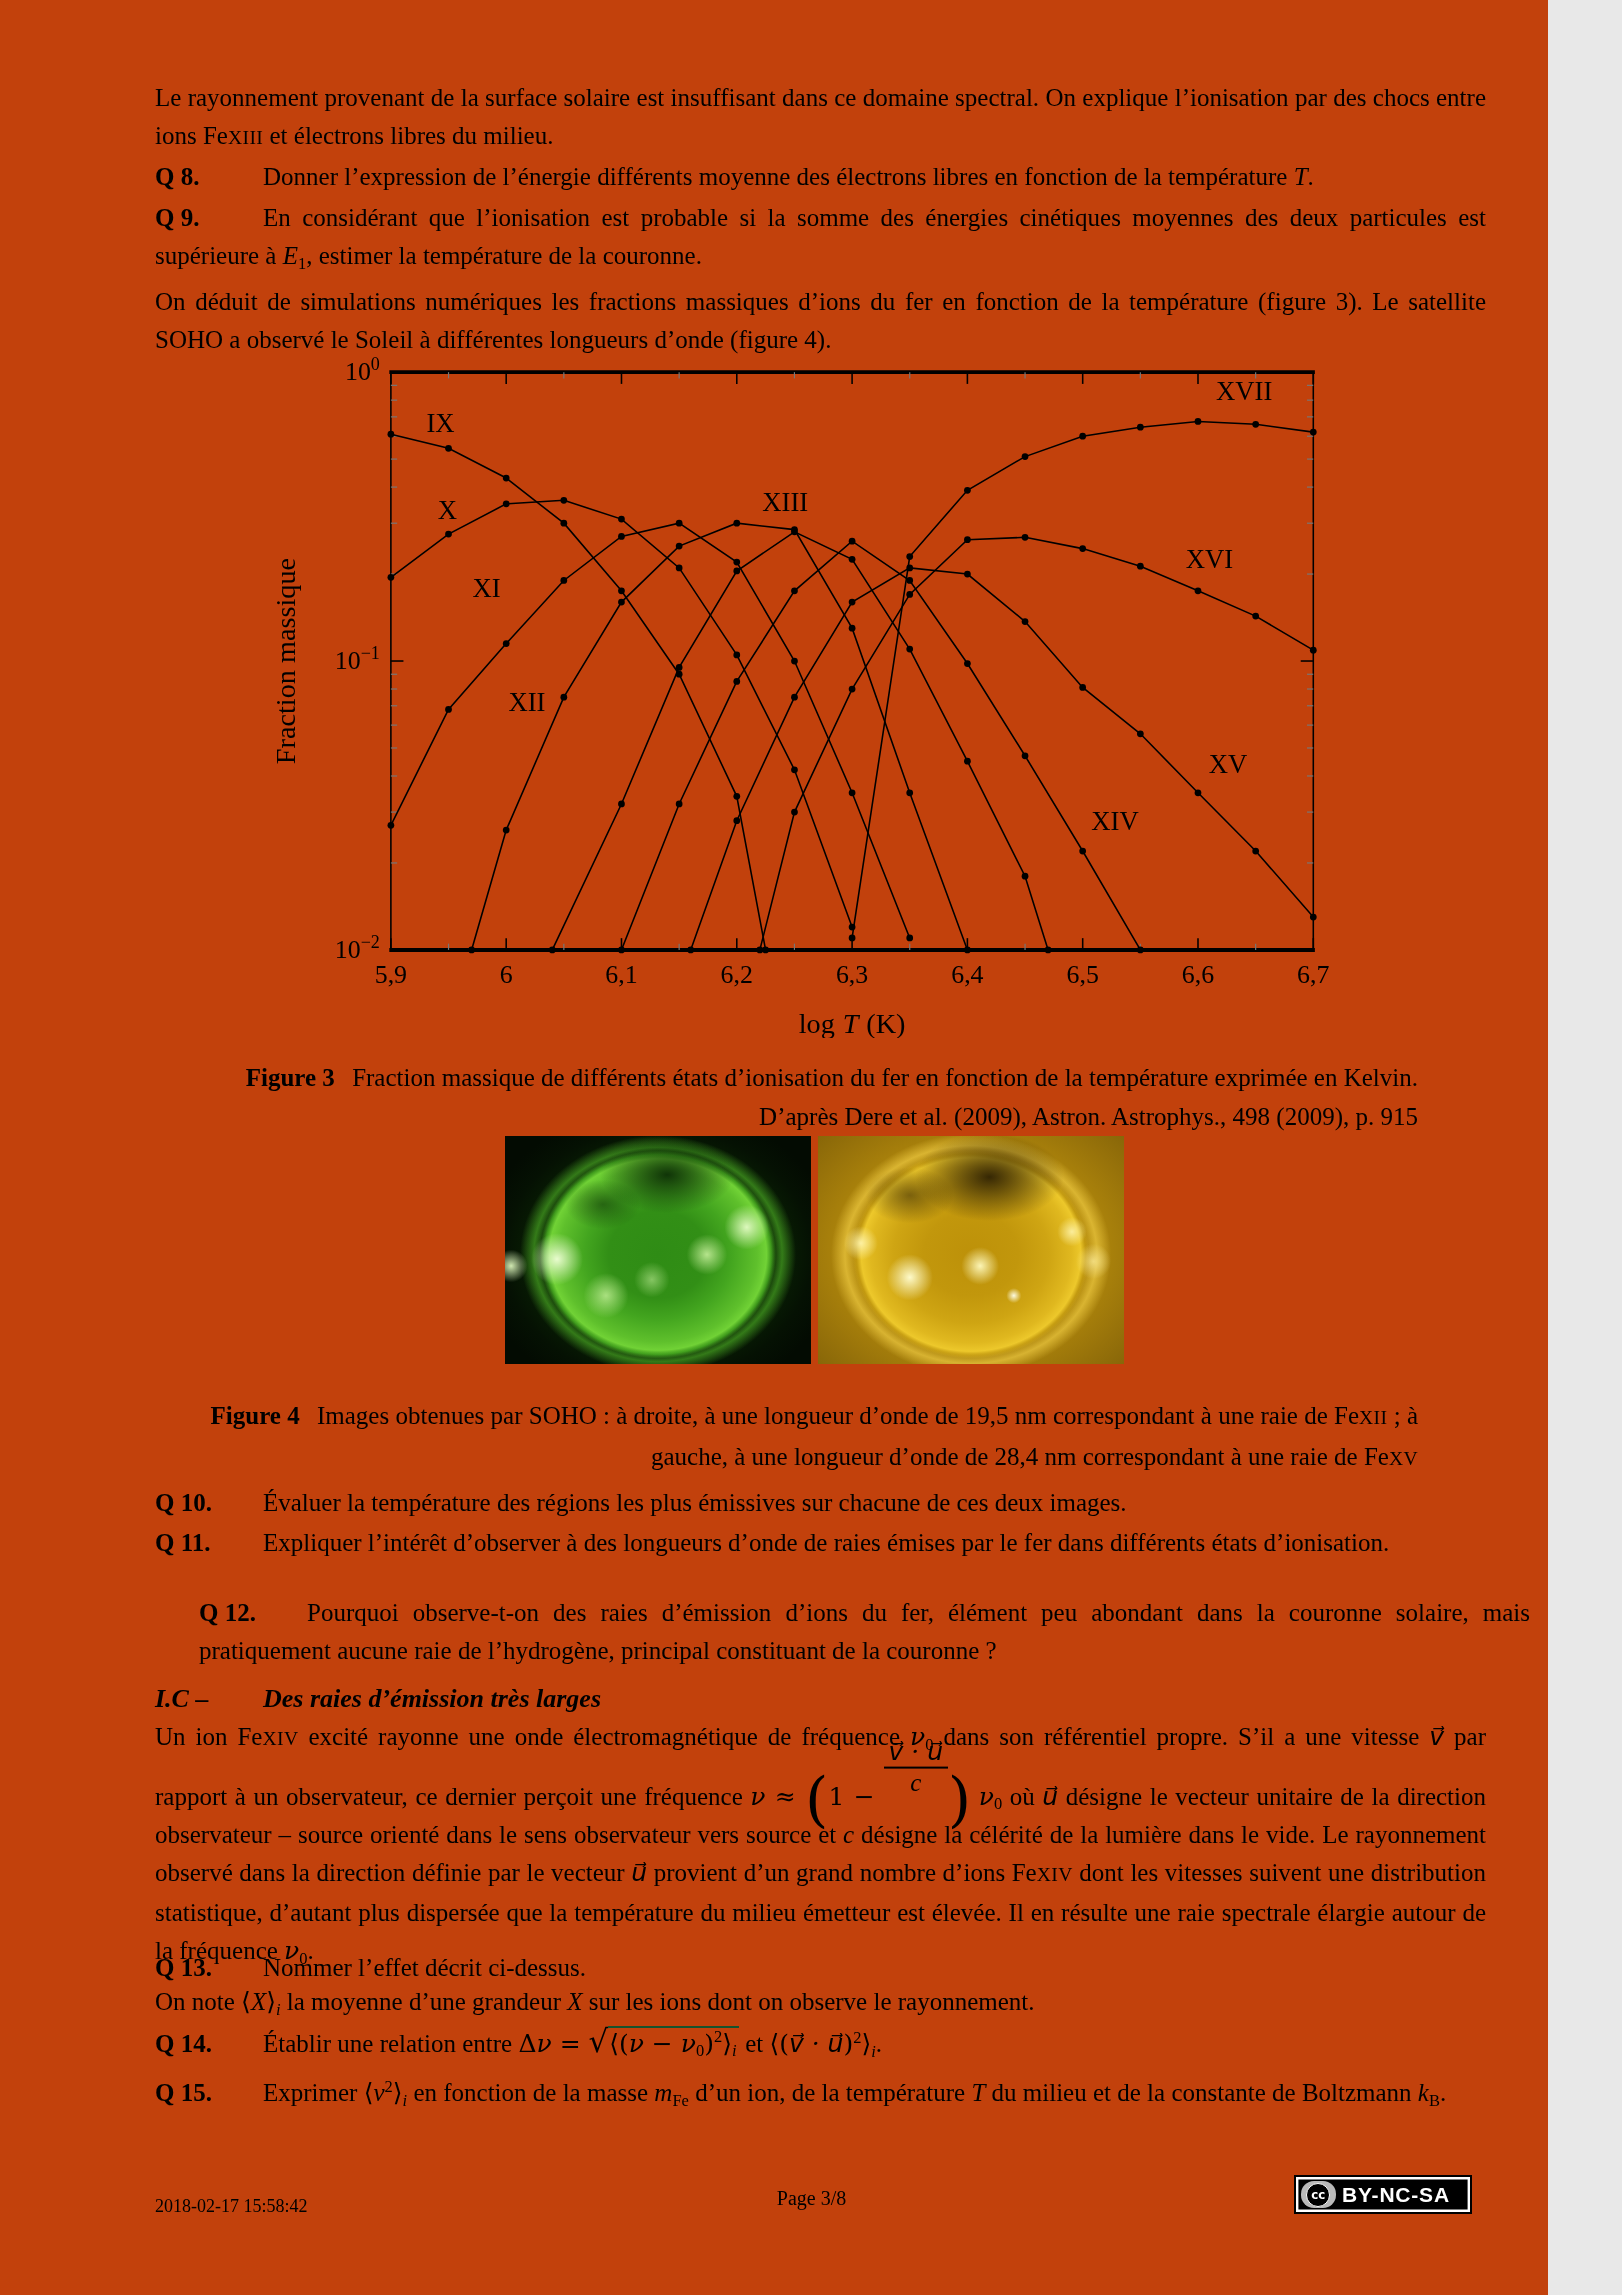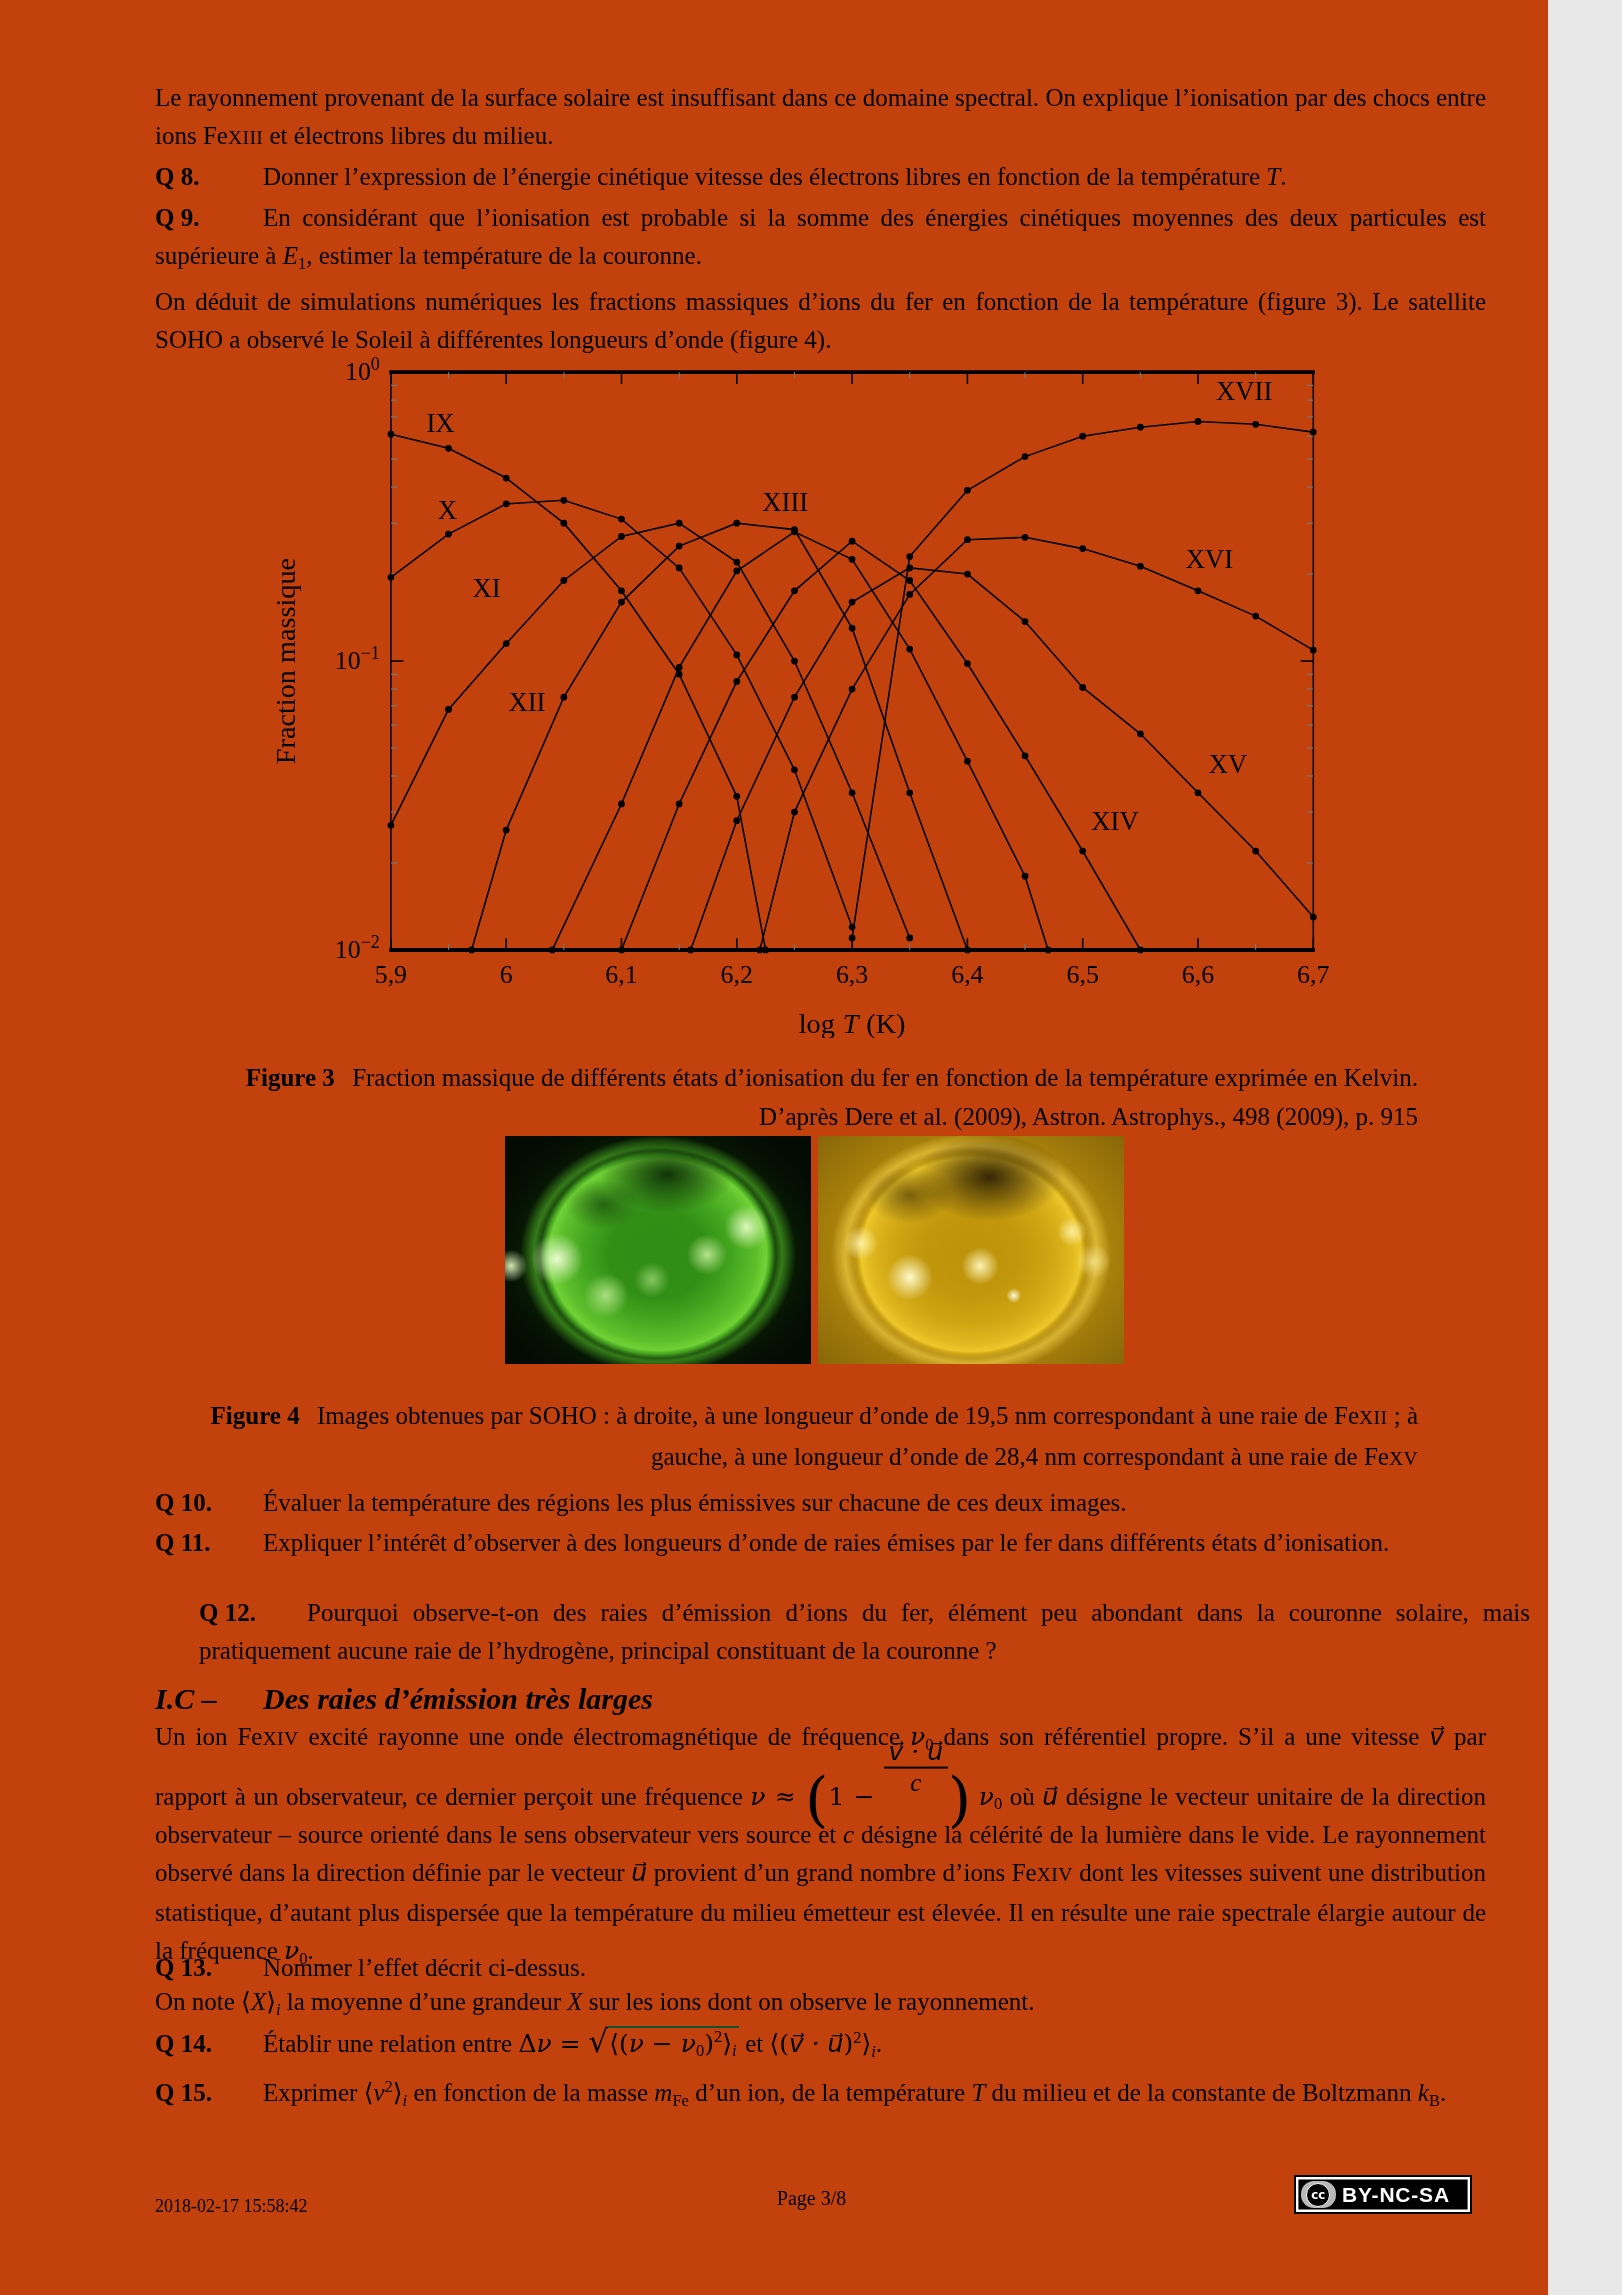--- a/index.html
+++ b/index.html
@@ -8,21 +8,21 @@
   .abs{position:absolute;}
   .body{font-size:25px;line-height:38px;text-align:justify;width:1331px;left:155px;margin:0;}
   .qlabel{display:inline-block;width:108px;font-weight:bold;}
   .sc{font-size:19.6px;letter-spacing:0.4px;}
   .caption{font-size:25px;line-height:39px;text-align:right;width:1225px;left:185px;margin:8px;}
   .capgap{display:inline-block;width:17.3px;}
   .math,.vec{font-family:"DejaVu Serif","DejaVu Sans",serif;}
   .vec{font-style:italic;}
   sub{font-size:16.5px;vertical-align:-4.7px;line-height:0;}
   sup{font-size:16.5px;vertical-align:9.4px;line-height:0;}
-  .ic-head{font-size:30px;font-weight:bold;font-style:italic;}
+  .ic-head{font-size:26px;font-weight:bold;font-style:italic;}
   
   .bigp{font-size:60px;line-height:0;vertical-align:-15.7px;font-family:"DejaVu Serif",serif;}
   .frac{display:inline-block;height:23.6px;vertical-align:-6.3px;overflow:visible;}
   .fstack{display:block;transform:translateY(-20.4px);text-align:center;}
   .fnum{display:block;line-height:28px;padding:0 4.7px 0.8px;border-bottom:2px solid #000;}
   .fden{display:block;line-height:28px;}
   .sqrt{white-space:nowrap;}
   .rsign{font-size:31px;font-family:"DejaVu Serif",serif;}
   .rad{border-top:2px solid #14532d;padding:1.6px 2.4px 0 0.8px;}
   
@@ -71,21 +71,21 @@
              color:#fff;font:bold 11.8px "DejaVu Sans","Liberation Sans",sans-serif;}
   .cc-text{color:#fff;font:bold 21px "Liberation Sans","DejaVu Sans",sans-serif;letter-spacing:0.8px;}
 </style>
 </head>
 <body>
 
 <div class="page">
 
   <p class="abs body" style="top:79px;"><span>Le rayonnement provenant de la surface solaire est insuffisant dans ce domaine spectral. On explique l’ionisation par des chocs entre ions Fe</span><span class="sc">XIII</span><span> et électrons libres du milieu.</span></p>
 
-  <p class="abs body" style="top:158px;"><span class="qlabel">Q 8.</span><span>Donner l’expression de l’énergie cinétique vitesse des électrons libres en fonction de la température </span><i>T</i><span>.</span></p>
+  <p class="abs body" style="top:158px;"><span class="qlabel">Q 8.</span><span>Donner l’expression de l’énergie différents moyenne des électrons libres en fonction de la température </span><i>T</i><span>.</span></p>
 
   <p class="abs body" style="top:199px;"><span class="qlabel">Q 9.</span><span>En considérant que l’ionisation est probable si la somme des énergies cinétiques moyennes des deux particules est supérieure à </span><i>E</i><sub>1</sub><span>, estimer la température de la couronne.</span></p>
 
   <p class="abs body" style="top:283px;"><span>On déduit de simulations numériques les fractions massiques d’ions du fer en fonction de la température (figure 3). Le satellite SOHO a observé le Soleil à différentes longueurs d’onde (figure 4).</span></p>
 
   <svg id="fig3-svg" class="abs" style="left:259px;top:339px;width:1154px;height:699px;" viewBox="0 0 1470 890">
       <rect x="168" y="42" width="1175" height="736" fill="none" stroke="#000000" stroke-width="2"></rect>
       <line x1="166" y1="42" x2="1345" y2="42" stroke="#000000" stroke-width="5"></line>
       <line x1="166" y1="778" x2="1345" y2="778" stroke="#000000" stroke-width="5"></line>
       <line x1="168" y1="778" x2="168" y2="763" stroke="#000000" stroke-width="2"></line>

